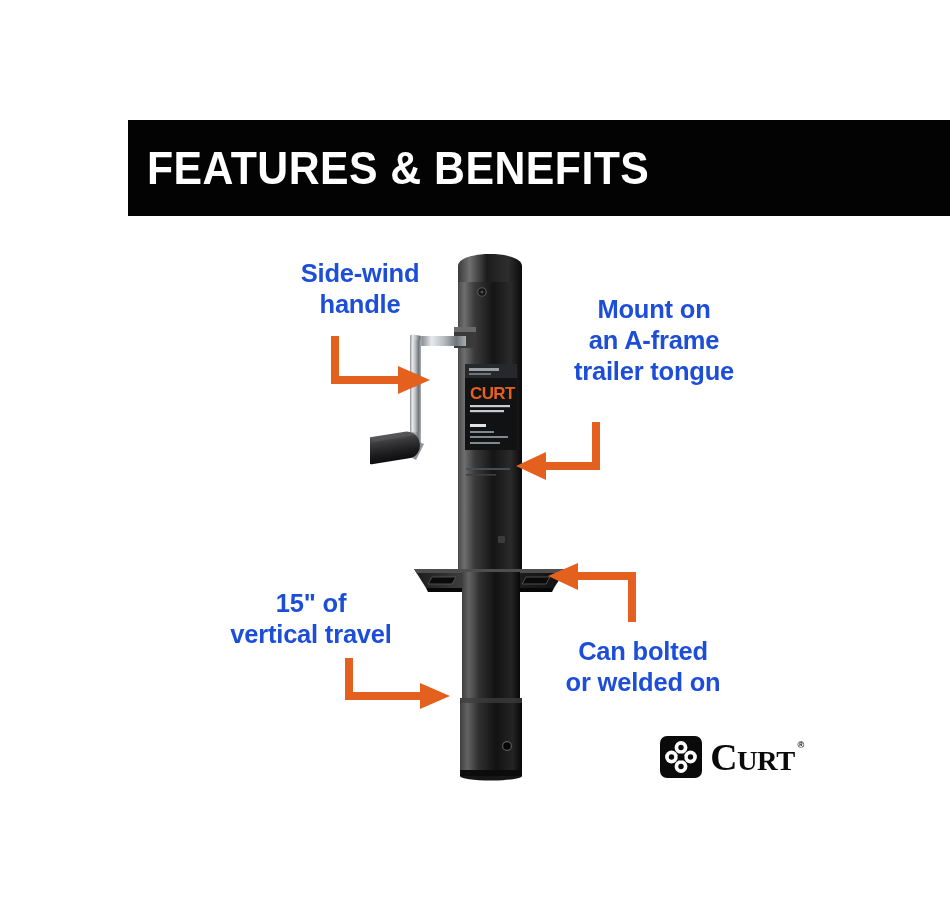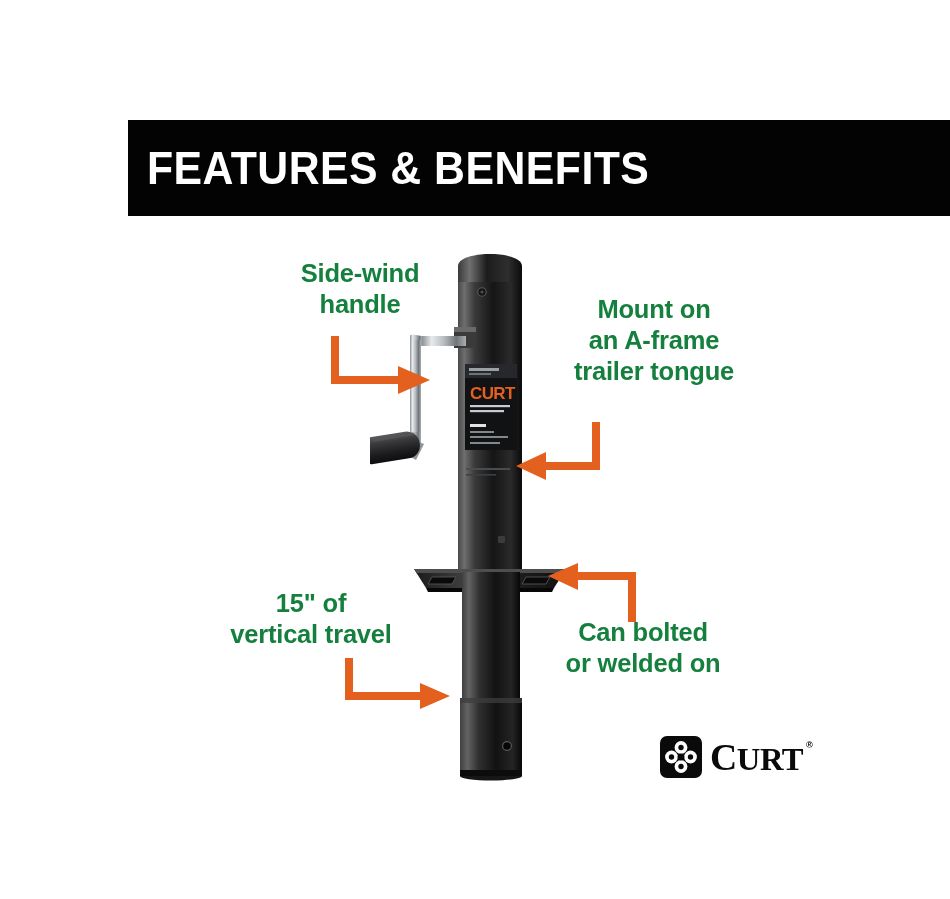--- a/index.html
+++ b/index.html
@@ -34,33 +34,33 @@
     font-weight: bold;
     font-size: 46px;
     letter-spacing: 0.5px;
     transform: scaleX(0.93);
     white-space: nowrap;
   }
 
   
   .label {
     position: absolute;
-    color: #15803d;
+    color: #1d4ed8;
     font-family: "Liberation Sans", sans-serif;
     font-weight: bold;
     font-size: 25.5px;
     line-height: 1.22;
     text-align: center;
     white-space: pre-line;
     letter-spacing: -0.2px;
   }
   #label-sidewind   { left: 258px; top: 258px; width: 204px; }
   #label-mount      { left: 538px; top: 294px; width: 232px; }
   #label-travel     { left: 196px; top: 588px; width: 230px; }
-  #label-bolted     { left: 532px; top: 617px; width: 222px; }
+  #label-bolted     { left: 532px; top: 636px; width: 222px; }
 
   
   .arrow { position: absolute; }
   .arrow svg { display: block; overflow: visible; }
 
   
   .product {
     position: absolute;
     left: 370px;
     top: 236px;
@@ -88,21 +88,21 @@
     position: relative;
     color: #0a0a0a;
     font-family: "Liberation Serif", serif;
     font-weight: bold;
     font-size: 37px;
     line-height: 1;
     letter-spacing: -0.5px;
     transform: scaleX(1.02);
   }
   .logo-word .small {
-    font-size: 32px;
+    font-size: 28px;
   }
   .logo-reg {
     position: absolute;
     top: 2px;
     right: -9px;
     font-family: "Liberation Sans", sans-serif;
     font-size: 9px;
     font-weight: bold;
     line-height: 1;
   }

